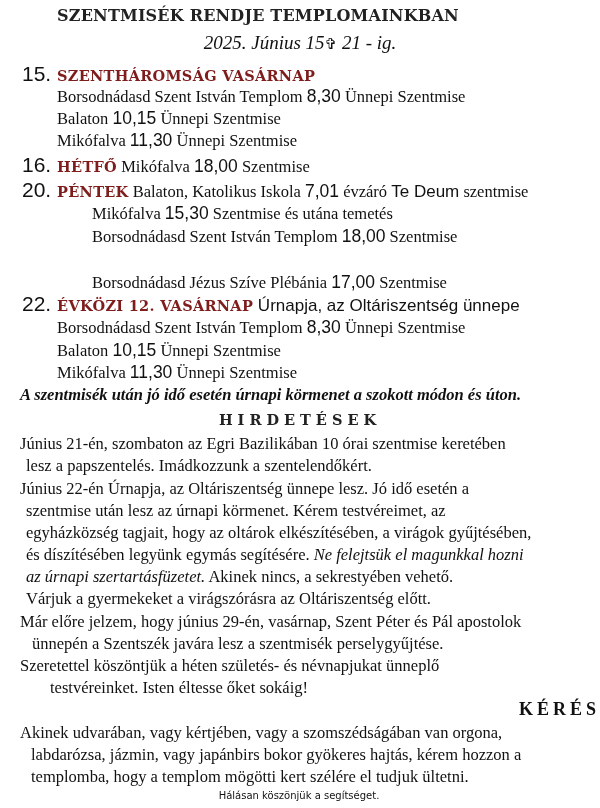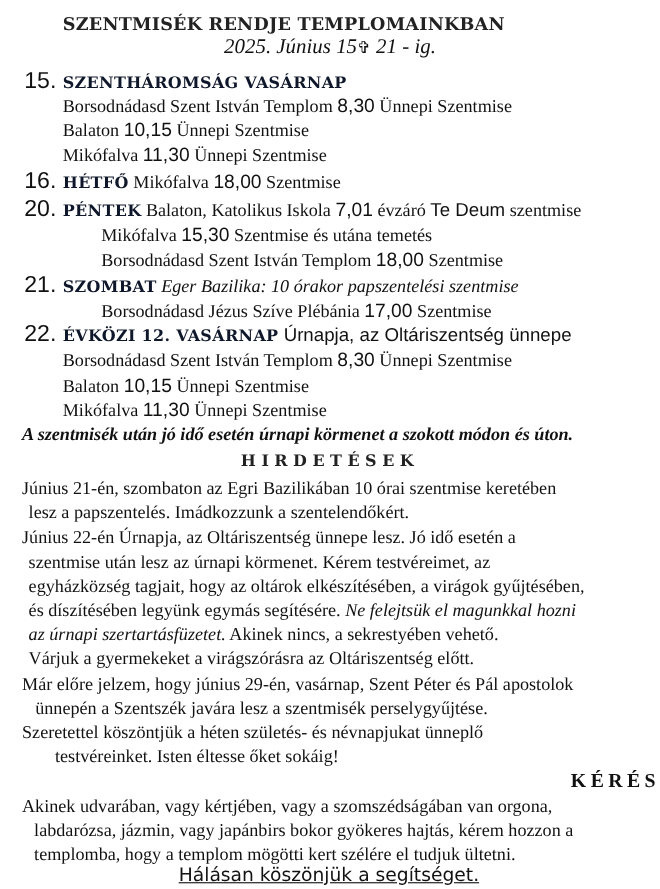--- a/index.html
+++ b/index.html
@@ -1,31 +1,31 @@
 <!DOCTYPE html>
 <html><head>
 <meta charset="utf-8">
 <style>
   html, body { margin: 0; padding: 0; background: #ffffff; }
   body { width: 600px; height: 808px; overflow: hidden; position: relative; color: #111; }
   .page { position: relative; width: 600px; height: 808px; }
   .serif { font-family: "Liberation Serif", "DejaVu Serif", serif; }
   .line { position: absolute; white-space: nowrap; font-size: 16.5px; line-height: 20px; }
-  .title { left: 0; width: 516px; text-align: center; top: 12px; font-family: "DejaVu Serif", serif; font-weight: bold; font-size: 16px; letter-spacing: 0.2px; color: #222; }
+  .title { left: 0; width: 516px; text-align: center; top: 6px; font-family: "DejaVu Serif", serif; font-weight: bold; font-size: 16px; letter-spacing: 0.2px; color: #222; }
   .subtitle { left: 0; width: 600px; text-align: center; top: 33px; font-family: "Liberation Serif", serif; font-style: italic; font-size: 19px; }
   .day-num { font-family: "Liberation Sans", sans-serif; font-size: 21px; }
-  .day-name { font-family: "DejaVu Serif", serif; font-weight: bold; font-size: 14.5px; letter-spacing: 0.3px; color: #0f172a; text-align: center; }
+  .day-name { font-family: "DejaVu Serif", serif; font-weight: bold; font-size: 14.5px; letter-spacing: 0.3px; color: #7f1d1d; text-align: center; }
   .time { font-family: "Liberation Sans", sans-serif; font-size: 17.5px; }
   .sans-txt { font-family: "Liberation Sans", sans-serif; font-size: 17px; }
   .it { font-style: italic; }
   .bi { font-weight: bold; font-style: italic; }
   .section-head { left: 0; width: 600px; text-align: center; font-family: "DejaVu Serif", serif; font-weight: bold; font-size: 14.5px; letter-spacing: 5px; color: #222; }
   .keres-head { left: 0; width: 600px; text-align: right; font-family: "Liberation Serif", serif; font-weight: bold; font-size: 18px; letter-spacing: 4px; }
   .para { font-family: "Liberation Serif", serif; font-size: 16.5px; }
-  .thanks { left: 0; width: 598px; text-align: center; font-family: "DejaVu Sans", sans-serif; font-size: 17px; text-decoration: underline; }
+  .thanks { left: 0; width: 598px; text-align: center; font-family: "DejaVu Sans", sans-serif; font-size: 10px; }
   .cross { font-style: normal; font-size: 15px; }
 </style>
 </head>
 <body>
 
 <div class="page">
 
   <div class="line title">SZENTMISÉK RENDJE TEMPLOMAINKBAN</div>
   <div class="line subtitle"><span>2025. Június 15</span><span class="cross">✞</span><span> 21 - ig.</span></div>
 
@@ -49,23 +49,20 @@
   <div class="line serif" style="left:22px; top:180px;">
     <span class="day-num">20. </span><span class="day-name">PÉNTEK</span><span> Balaton, Katolikus Iskola </span><span class="time">7,01</span><span> évzáró </span><span class="sans-txt">Te Deum</span><span> szentmise</span>
   </div>
   <div class="line serif" style="left:92px; top:203px;">
     <span>Mikófalva </span><span class="time">15,30</span><span> Szentmise és utána temetés</span>
   </div>
   <div class="line serif" style="left:92px; top:226px;">
     <span>Borsodnádasd Szent István Templom </span><span class="time">18,00</span><span> Szentmise</span>
   </div>
 
-  <div class="line serif" style="left:22px; top:249px;">
-    <span class="day-num">21. </span><span class="day-name">SZOMBAT</span><span class="it"> Eger Bazilika: 10 órakor papszentelési szentmise</span>
-  </div>
   <div class="line serif" style="left:92px; top:272px;">
     <span>Borsodnádasd Jézus Szíve Plébánia </span><span class="time">17,00</span><span> Szentmise</span>
   </div>
 
   <div class="line serif" style="left:22px; top:294px;">
     <span class="day-num">22. </span><span class="day-name">ÉVKÖZI 12. VASÁRNAP</span><span class="sans-txt"> Úrnapja, az Oltáriszentség ünnepe</span>
   </div>
   <div class="line serif" style="left:57px; top:317px;">
     <span>Borsodnádasd Szent István Templom </span><span class="time">8,30</span><span> Ünnepi Szentmise</span>
   </div>

